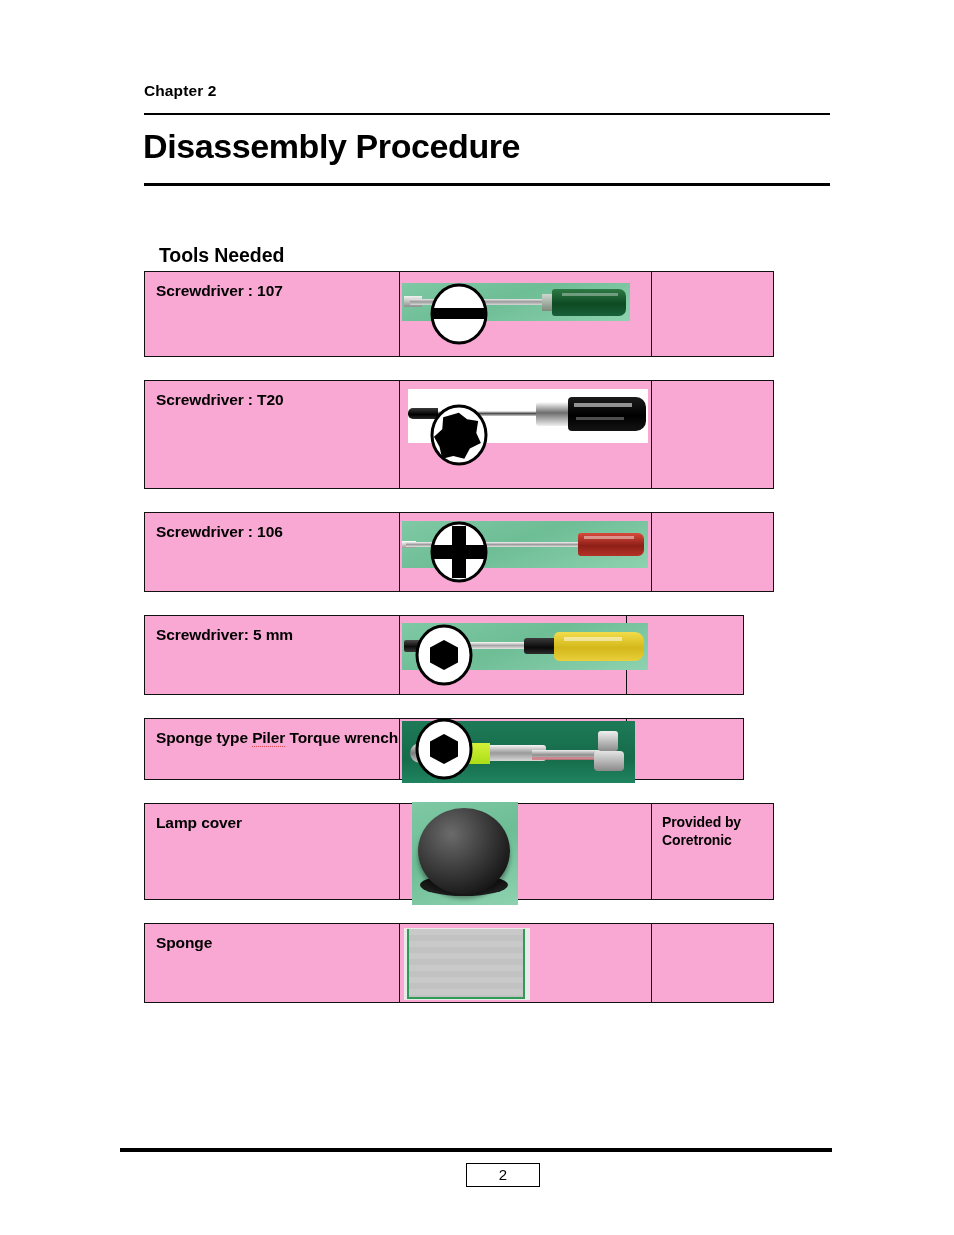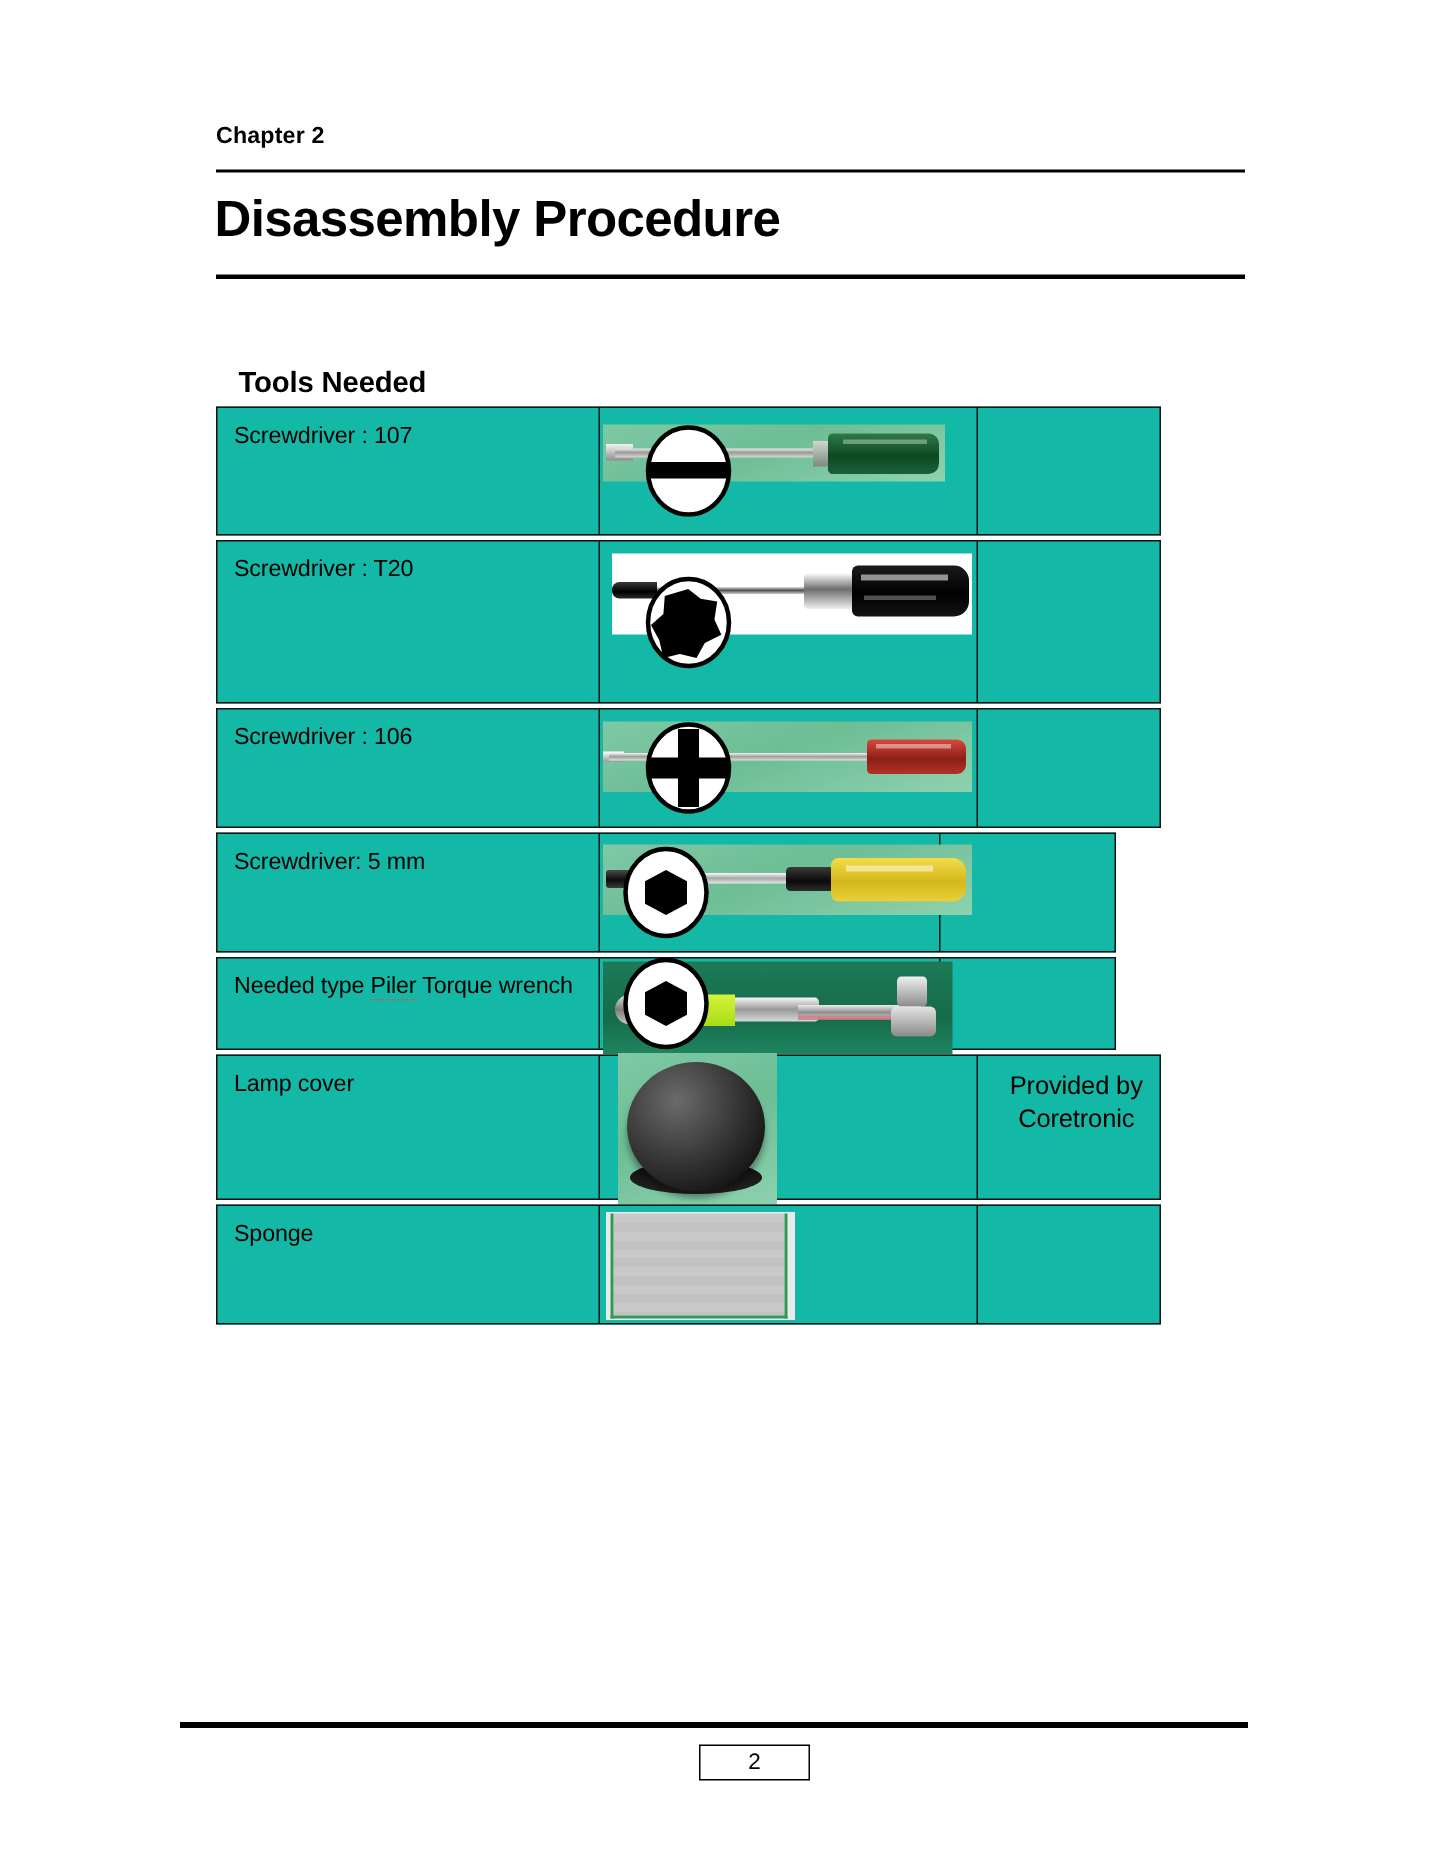--- a/index.html
+++ b/index.html
@@ -70,23 +70,24 @@
   .tools-table {
     position: absolute;
     left: 144px;
     top: 271px;
     width: 630px;
   }
   .tool-row {
     display: flex;
     border: 1.6px solid #111;
     box-sizing: border-box;
-    margin-bottom: 3px;
-    background: #14b8a6;
+    margin-bottom: 23px;
+    background: #f9a8d4;
     position: relative;
+    font-weight: bold;
   }
   .tool-row.wide {
     width: 630px;
   }
   .tool-row.narrow {
     width: 600px;
   }
   .cell-name {
     width: 255px;
     box-sizing: border-box;
@@ -103,24 +104,23 @@
     position: relative;
     overflow: visible;
   }
   .tool-row.narrow .cell-img {
     width: 227px;
   }
   .cell-note {
     flex: 1;
     box-sizing: border-box;
     padding: 9px 0 0 10px;
-    font-size: 17px;
+    font-size: 14px;
     line-height: 1.32;
     letter-spacing: -0.1px;
-    text-align: center;
   }
 
   .misspelled {
     border-bottom: 1.5px dotted #e04a4a;
     padding-bottom: 0px;
   }
 
   
   .h-a { height: 86px; }
   .h-b { height: 80px; }
@@ -494,21 +494,21 @@
       <div class="cell-note">
         <svg class="icon-wrap" width="62" height="64" viewBox="0 0 62 64">
           <ellipse cx="31" cy="32" rx="27" ry="29" fill="#fff" stroke="#000" stroke-width="3"></ellipse>
           <polygon points="31,17 45,24.5 45,39.5 31,47 17,39.5 17,24.5" fill="#000"></polygon>
         </svg>
       </div>
     </div>
 
     <div class="tool-row narrow h-e">
       <div class="cell-name">
-        <span>Needed type </span><span class="misspelled">Piler</span><span> Torque wrench</span>
+        <span>Sponge type </span><span class="misspelled">Piler</span><span> Torque wrench</span>
       </div>
       <div class="cell-img">
         <div class="photo torque">
           <div class="body"></div>
             <div class="bar"></div>
             <div class="pinkline"></div>
           <div class="green-grip"></div>
             <div class="orange"></div>
             <div class="knurl"></div>
           <div class="head"></div>

